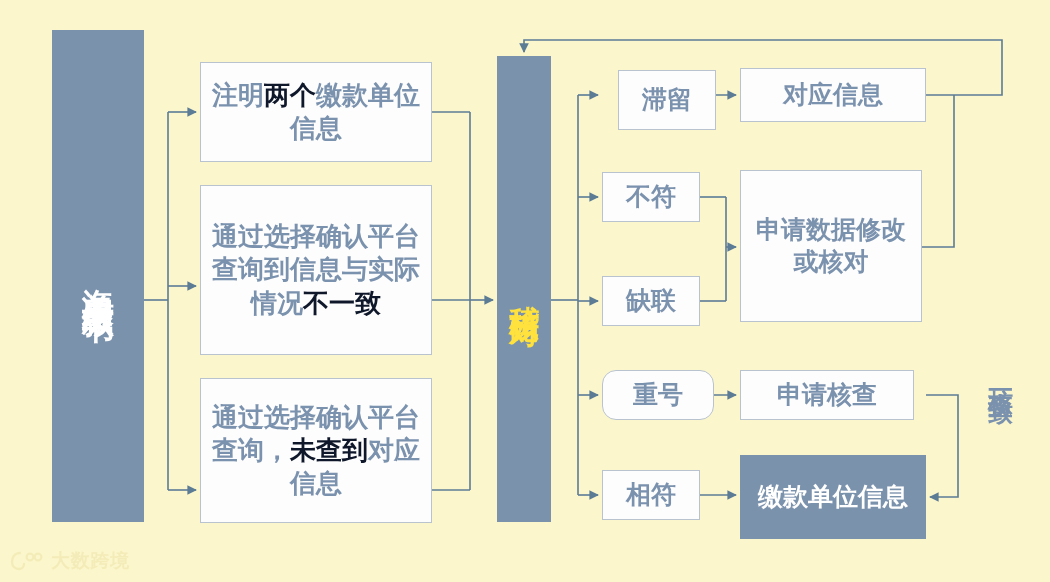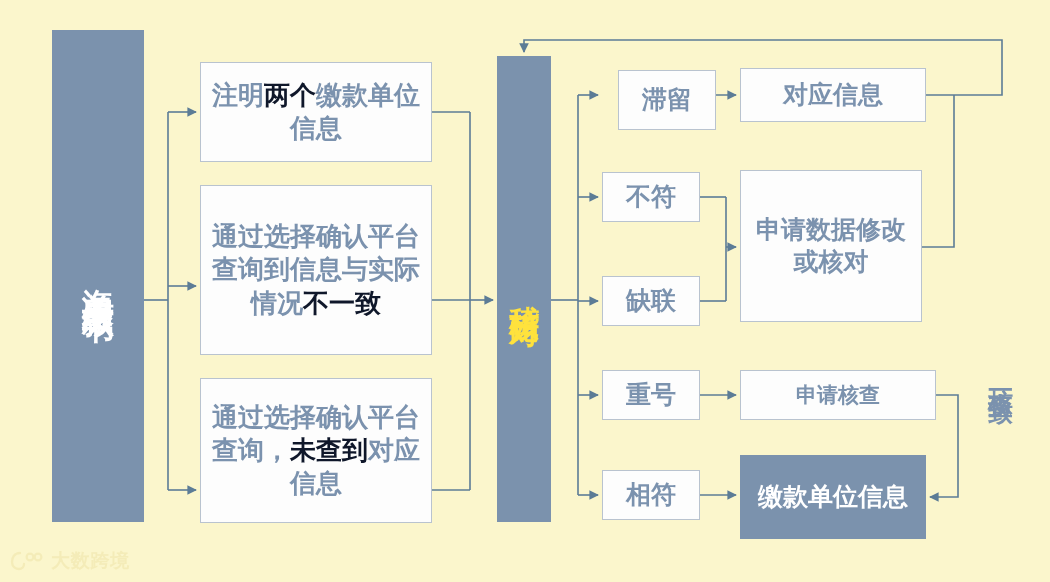--- a/index.html
+++ b/index.html
@@ -58,25 +58,25 @@
   }
   
   #n-source      { left: 52px;  top: 30px;  width: 92px;  height: 492px; font-size: 32px; }
   #n-note-two    { left: 200px; top: 62px;  width: 232px; height: 100px; font-size: 26px; padding: 4px 8px; }
   #n-mismatch    { left: 200px; top: 185px; width: 232px; height: 170px; font-size: 26px; padding: 22px 8px; }
   #n-notfound    { left: 200px; top: 378px; width: 232px; height: 145px; font-size: 26px; padding: 16px 8px; }
   #n-audit       { left: 497px; top: 56px;  width: 54px;  height: 466px; font-size: 30px; }
   #n-detained    { left: 618px; top: 70px;  width: 98px;  height: 60px;  font-size: 25px; }
   #n-nonconform  { left: 602px; top: 172px; width: 98px;  height: 50px;  font-size: 25px; }
   #n-missing     { left: 602px; top: 276px; width: 98px;  height: 50px;  font-size: 25px; }
-  #n-duplicate   { left: 602px; top: 370px; width: 98px;  height: 50px;  font-size: 25px; }
+  #n-duplicate   { left: 602px; top: 370px; width: 112px;  height: 50px;  font-size: 25px; border-radius: 14px; }
   #n-conform     { left: 602px; top: 470px; width: 98px;  height: 50px;  font-size: 25px; }
   #n-continue    { left: 740px; top: 68px;  width: 186px; height: 54px;  font-size: 25px; }
   #n-requestfix  { left: 740px; top: 170px; width: 182px; height: 152px; font-size: 25px; padding: 4px 8px; }
-  #n-verify      { left: 740px; top: 370px; width: 196px; height: 50px;  font-size: 21px; }
+  #n-verify      { left: 740px; top: 370px; width: 174px; height: 50px;  font-size: 25px; }
   #n-confirmuse  { left: 740px; top: 455px; width: 186px; height: 84px;  font-size: 25px; }
   #t-consistent  { left: 984px; top: 368px; font-size: 25px; }
   
   #watermark {
     position: absolute; left: 10px; bottom: 8px;
     display: flex; align-items: center; gap: 7px;
     opacity: 0.55;
   }
   #watermark .wm-text {
     font-size: 19px; font-weight: 700; color: #efe4a8;

